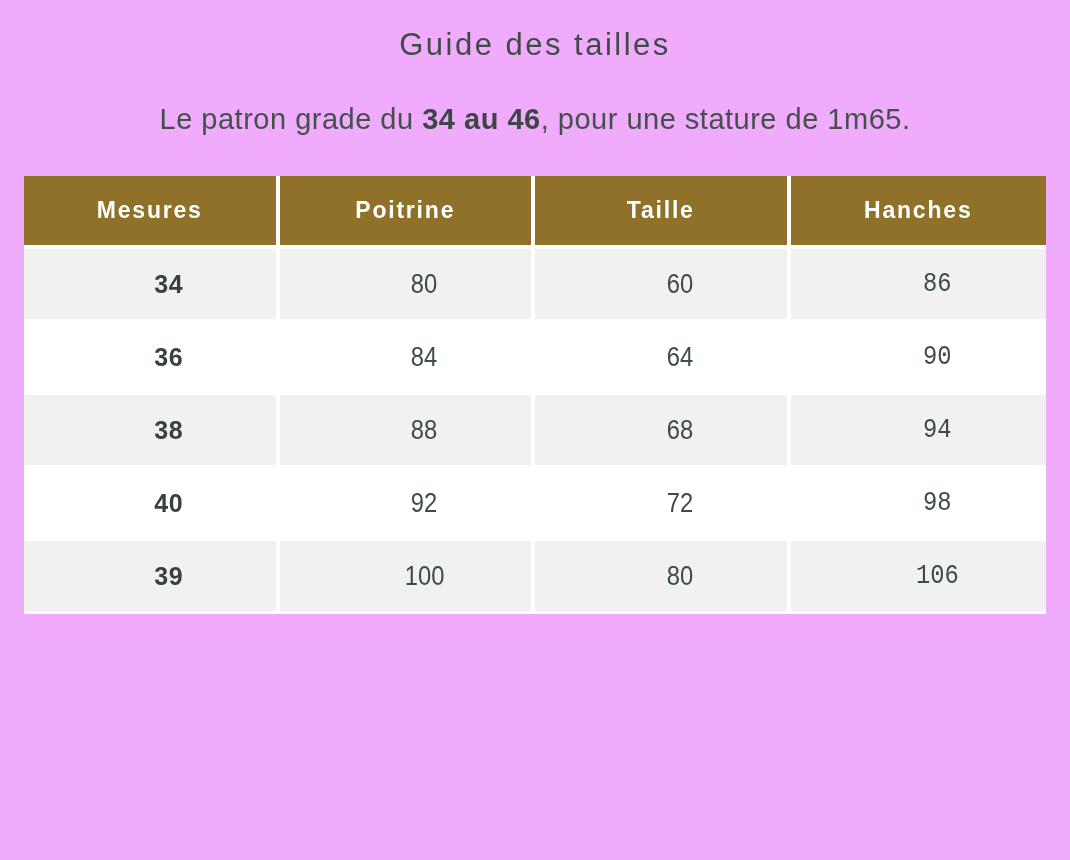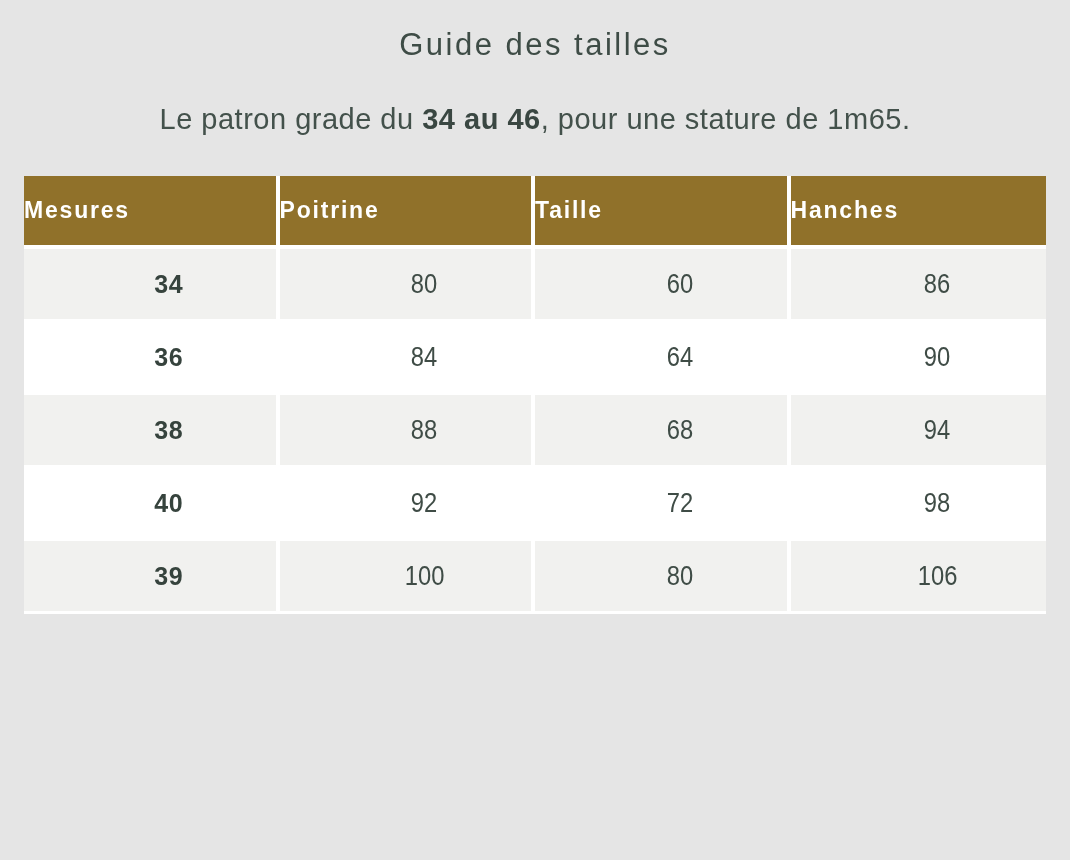--- a/index.html
+++ b/index.html
@@ -6,21 +6,21 @@
   html, body {
     background: #ffffff;
     width: 1070px;
     height: 860px;
     overflow: hidden;
     font-family: "Liberation Sans", sans-serif;
   }
   .page {
     width: 1070px;
     height: 860px;
-    background: #e5e5e5;
+    background: #f0abfc;
   }
   
   .page-title {
     padding-top: 27px;
     text-align: center;
     font-size: 31px;
     font-weight: 400;
     letter-spacing: 2.5px;
     color: #3e4c46;
   }
@@ -47,35 +47,35 @@
     border-spacing: 0;
     table-layout: fixed;
   }
   table.size-table th {
     background: #90712a;
     color: #ffffff;
     font-size: 23px;
     font-weight: 700;
     letter-spacing: 1.8px;
     height: 73px;
-    text-align: left;
+    text-align: center;
     vertical-align: middle;
     border-right: 4px solid #ffffff;
     border-bottom: 4px solid #ffffff;
   }
   table.size-table th:last-child { border-right: none; }
   table.size-table td {
     height: 73px;
     text-align: center;
     vertical-align: middle;
     border-right: 4px solid #ffffff;
     border-bottom: 3px solid #ffffff;
     padding-left: 38px;
   }
-  table.size-table td:last-child { border-right: none; }
+  table.size-table td:last-child { border-right: none; font-family: Liberation Mono, monospace; }
   table.size-table tbody tr:nth-child(odd) td { background: #f1f1ef; }
   table.size-table tbody tr:nth-child(even) td { background: #ffffff; }
   .size-cell {
     font-size: 25px;
     font-weight: 700;
     color: #36433d;
     letter-spacing: 0.5px;
   }
   .num-cell {
     display: inline-block;

